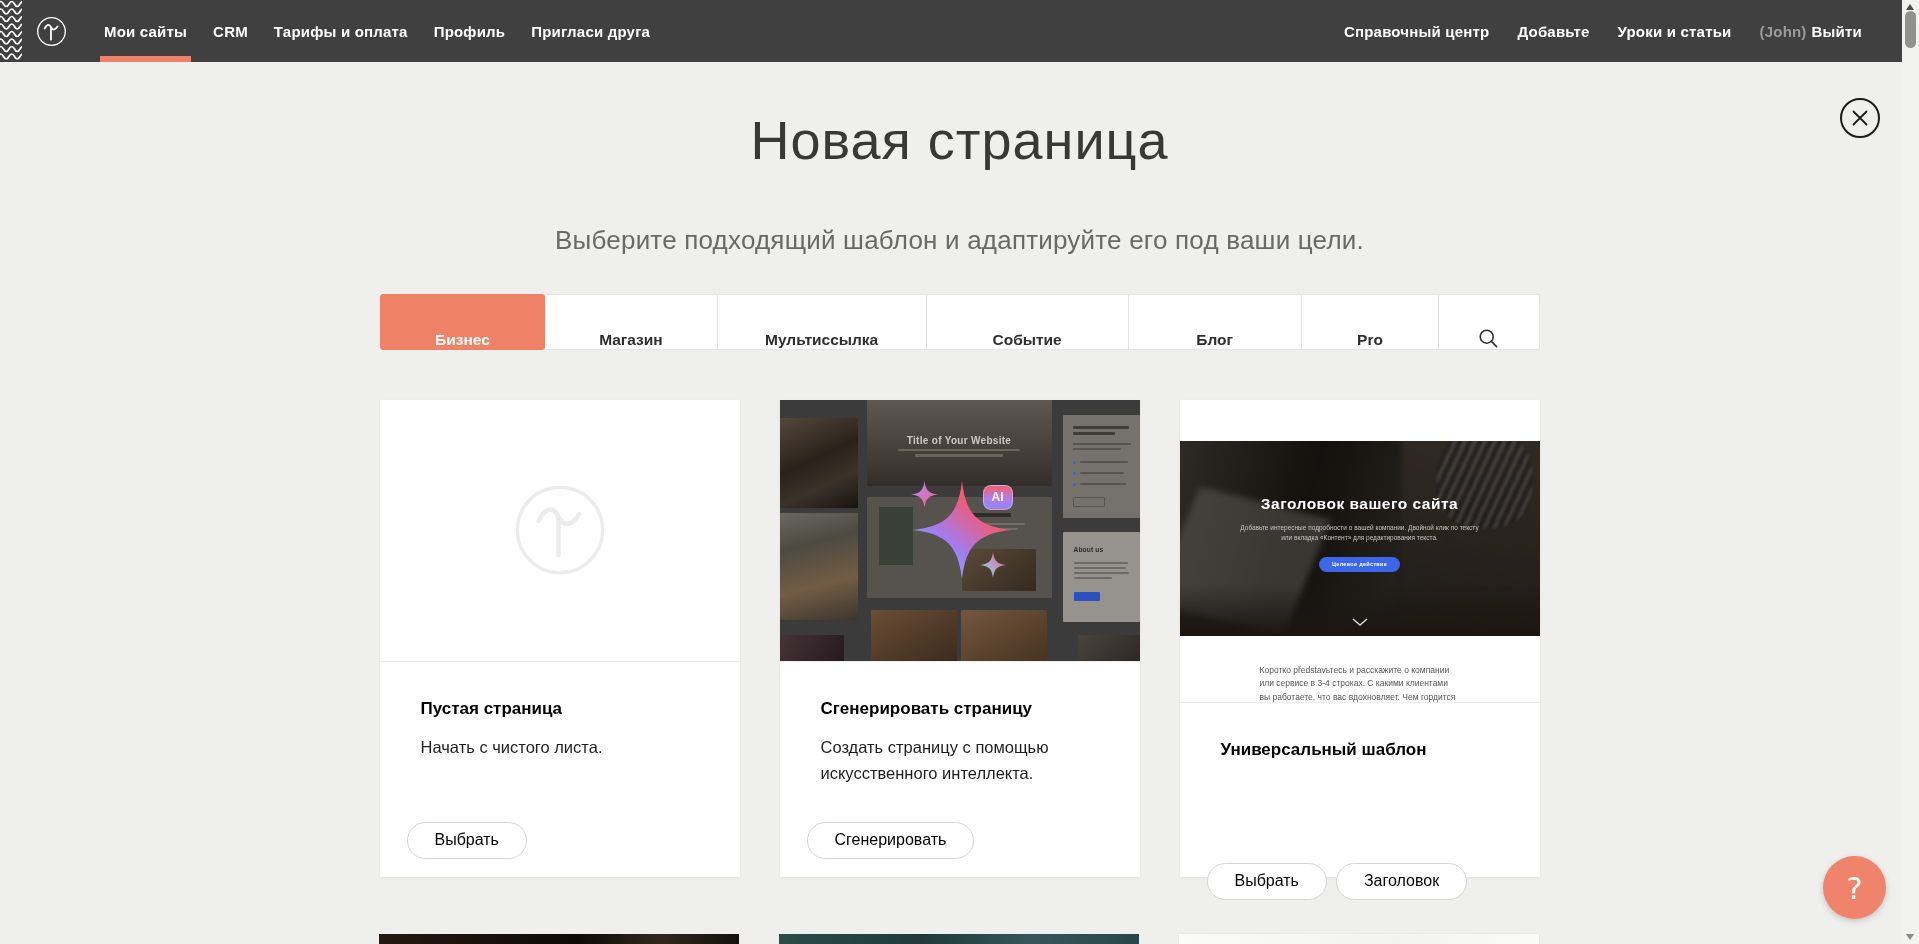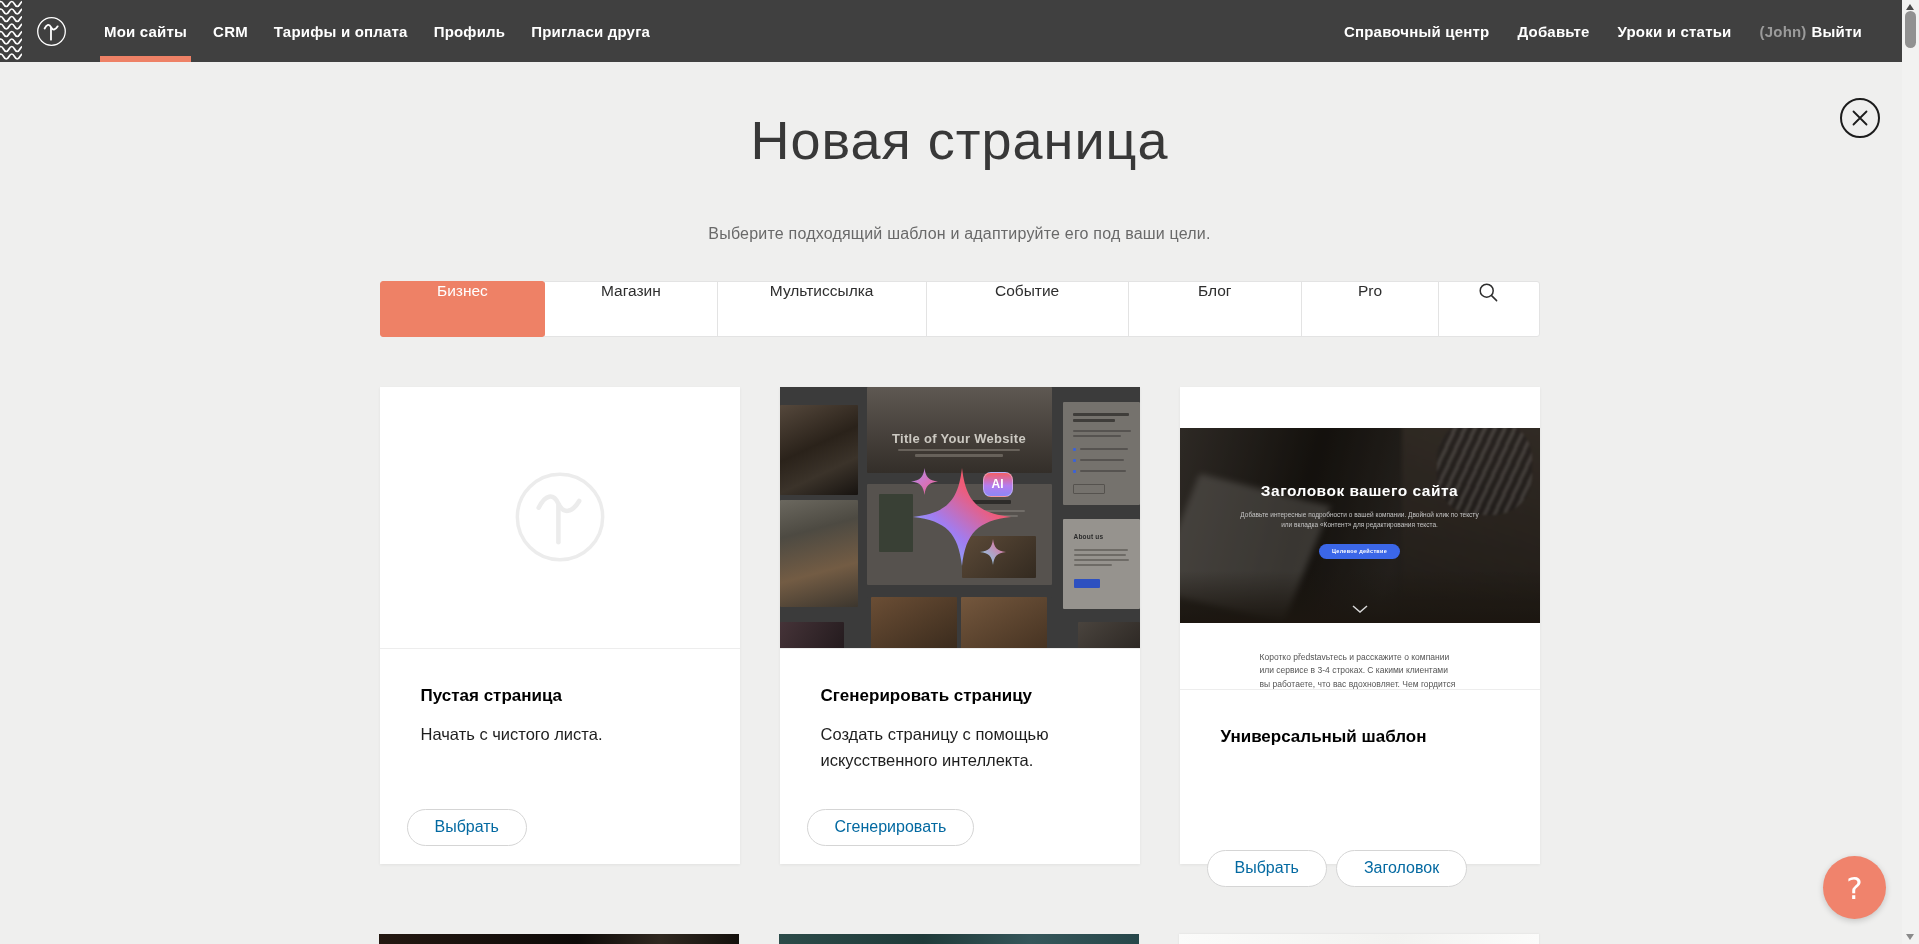--- a/index.html
+++ b/index.html
@@ -40,65 +40,65 @@
   
   .close-btn { position:absolute; left:1839px; top:97px; width:42px; height:42px;
     background:none; border:none; cursor:pointer; z-index:30; }
 
   
   .content { position:absolute; left:0; top:62px; width:1919px; }
   .page-title {
     margin-top:46px; text-align:center;
     font-size:54px; font-weight:300; color:#383838; letter-spacing:1px; line-height:1.2;
   }
-  .page-subtitle { margin-top:52px; text-align:center; font-size:16px; color:#696969; letter-spacing:.2px; }
+  .page-subtitle { margin-top:52px; text-align:center; font-size:26px; color:#696969; letter-spacing:.2px; }
 
   
   .tabs { width:1160px; margin:38px auto 0; height:56px; display:flex; }
   .tab {
     background:#fff; border:1px solid #e3e3e3; margin-left:-1px;
-    display:flex; align-items:flex-start; justify-content:center;
-    font-size:15.5px; color:#2e2e2e; cursor:pointer; position:relative;
+    display:flex; align-items:flex-end; justify-content:center;
+    font-size:15.5px; color:#2e2e2e; cursor:pointer; position:relative;font-weight:bold;
   }
   .tab:first-child { margin-left:0; border-radius:3px 0 0 3px; }
   .tab:last-child  { border-radius:0 3px 3px 0; }
   .tab.active { background:#ee8166; border-color:#ee8166; color:#fff; border-radius:3px; z-index:2; }
   .tabs .tab:nth-child(1){flex:155 0 0} .tabs .tab:nth-child(2){flex:162 0 0}
   .tabs .tab:nth-child(3){flex:197 0 0} .tabs .tab:nth-child(4){flex:190 0 0}
   .tabs .tab:nth-child(5){flex:163 0 0} .tabs .tab:nth-child(6){flex:129 0 0}
   .tabs .tab:nth-child(7){flex:94 0 0}  .tabs .tab:nth-child(8){flex:70 0 0}
 
   
   .cards { width:1160px; margin:50px auto 0; display:flex; gap:40px; }
   .card { flex:1 1 0; height:477px; background:#fff; box-shadow:0 1px 3px rgba(0,0,0,.06); position:relative; }
   .card-media { height:262px; position:relative; overflow:hidden; border-bottom:1px solid #ededed; }
   .card-body { position:relative; height:214px; padding:0 41px; }
   .card-title { padding-top:37px; font-size:17px; font-weight:700; color:#000; }
   .card-desc { margin-top:15px; font-size:16.5px; line-height:26px; color:#1e1e1e; }
   .card-actions { position:absolute; left:27px; bottom:17px; display:flex; gap:9px; }
   .pill-btn {
     height:37px; padding:0 27px; border:1px solid #d5d5d5; border-radius:19px; background:#fff;
-    font-size:16px; color:#0369a1; display:flex; align-items:center; cursor:pointer;
+    font-size:16px; color:#000000; display:flex; align-items:center; cursor:pointer;
     font-family:"Liberation Sans", sans-serif; white-space:nowrap;
   }
 
   
   .media-blank { display:flex; align-items:center; justify-content:center; background:#fff; }
   .media-blank svg { width:96px; height:96px; }
 
   
   .media-ai { background:#3b3b3b; }
   .tile { position:absolute; }
   .ai-t1 { left:0; top:18;  }
   .tile, .tile div { border-radius:1px; }
   .ai-t1 { left:0; top:18px; width:78px; height:90px;  background:linear-gradient(155deg,#55483c 0%,#2a221a 45%,#3b332a 70%,#171310 100%); }
   .ai-t2 { left:0; top:113px; width:78px; height:107px; background:linear-gradient(165deg,#6b685f 0%,#4d4a42 30%,#735c44 65%,#3c362e 100%); }
   .ai-t3 { left:0; top:235px; width:64px; height:27px;  background:linear-gradient(120deg,#453338 0%,#241b1e 100%); }
   .ai-t4 { left:87px; top:0; width:185px; height:86px; background:linear-gradient(180deg,#5e5852 0%,#332e29 100%); text-align:center; }
-  .ai-t4 .tile-title { margin-top:44px; font-size:13px; letter-spacing:.3px; color:#ccc9c2; font-weight:700; }
+  .ai-t4 .tile-title { margin-top:35px; font-size:10px; letter-spacing:.3px; color:#ccc9c2; font-weight:700; }
   .bar { background:#8a857c; opacity:.55; height:2.5px; margin:3px auto 0; border-radius:1px; }
   .ai-t5 { left:87px; top:97px; width:185px; height:101px; background:#56524e; }
   .t5-p1 { position:absolute; left:12px; top:10px; width:34px; height:58px; background:#394035; }
   .t5-p2 { position:absolute; left:95px; top:52px; width:74px; height:42px; background:linear-gradient(140deg,#5c4a38,#332a20); }
   .t5-h  { position:absolute; left:96px; top:16px; width:48px; height:4px; background:#2e2c2a; }
   .t5-l1 { position:absolute; left:96px; top:26px; width:62px; height:2px; background:#716d68; }
   .t5-l2 { position:absolute; left:96px; top:31px; width:55px; height:2px; background:#716d68; }
   .ai-t6 { left:87px; top:210px; width:185px; height:52px; background:#3b3b3b; }
   .t6-a { position:absolute; left:4px; top:0; width:86px; height:52px; background:linear-gradient(150deg,#6b4e35,#3a2b1d); }
   .t6-b { position:absolute; left:94px; top:0; width:86px; height:52px; background:linear-gradient(150deg,#74573d,#463322); }

